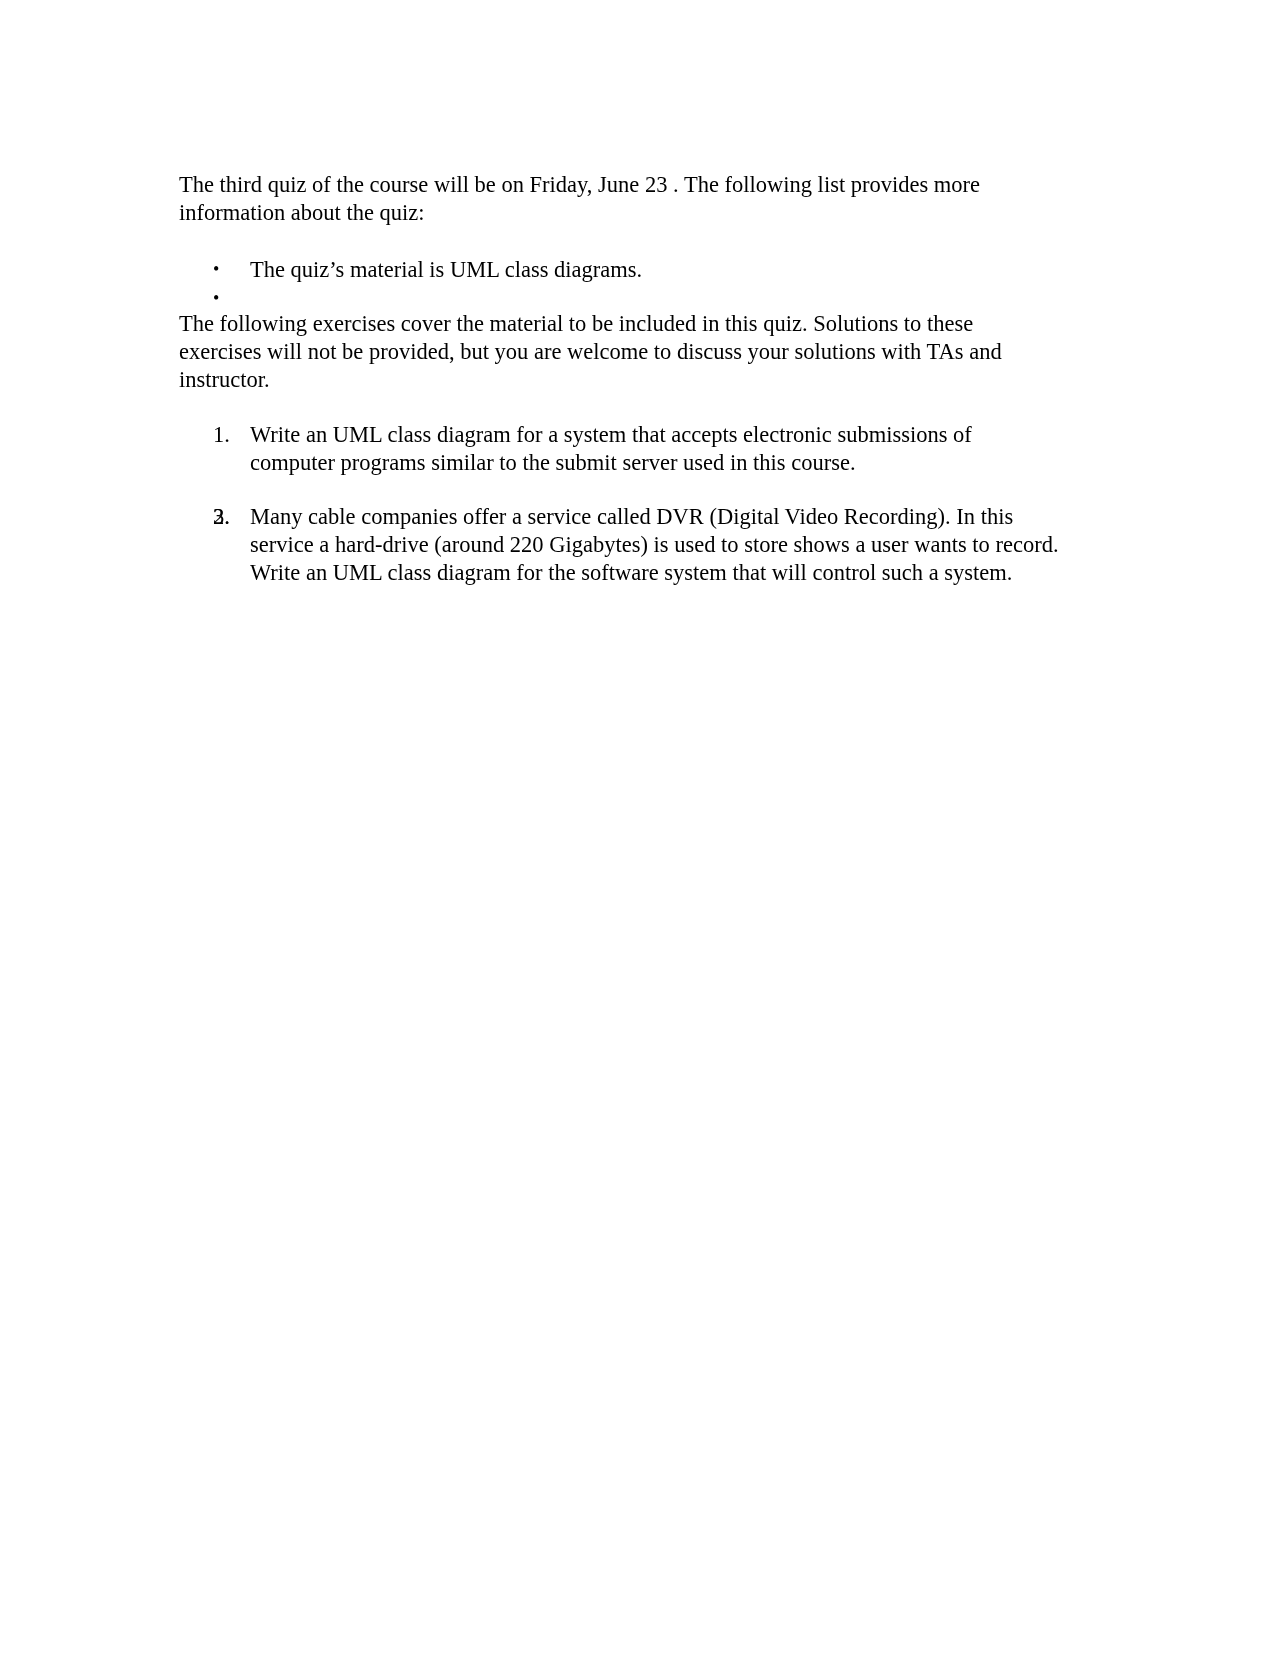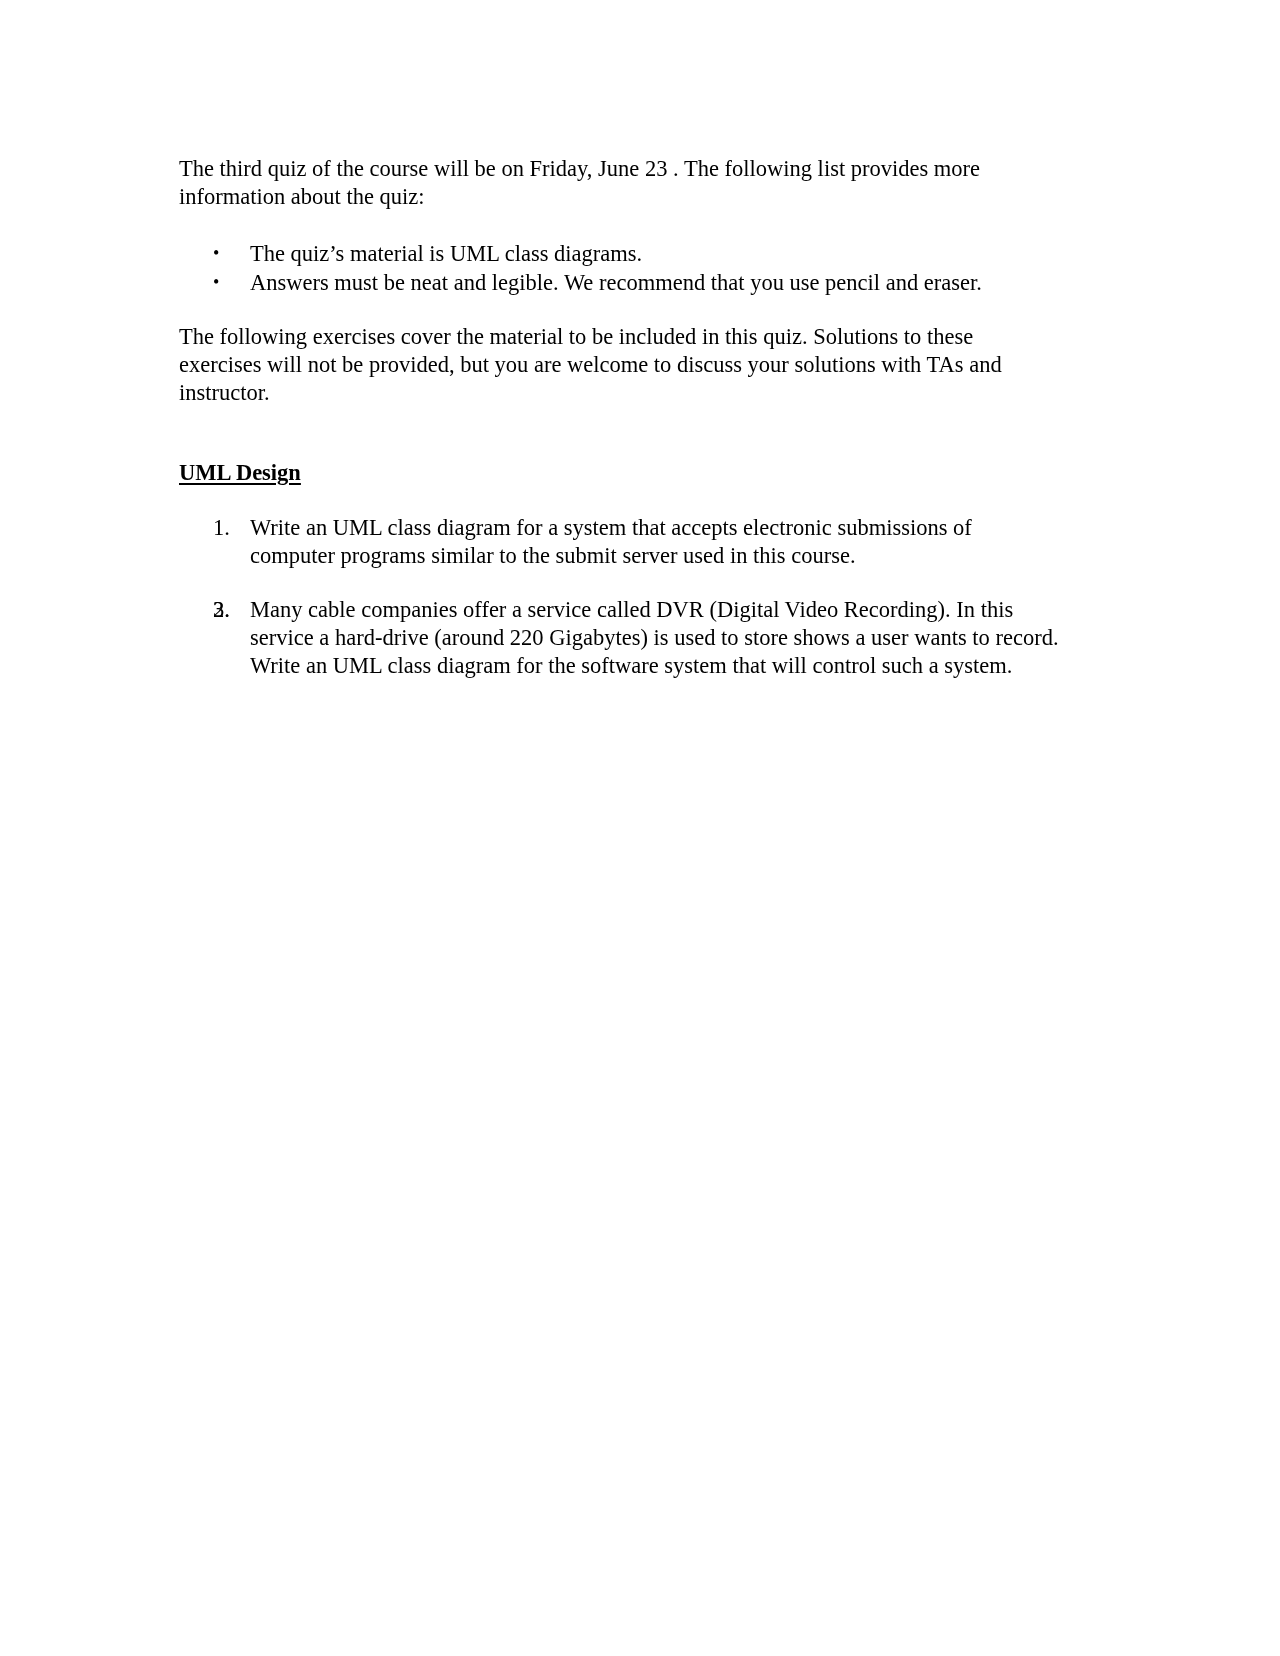--- a/index.html
+++ b/index.html
@@ -29,21 +29,21 @@
       text-underline-offset: 3px;
       text-decoration-thickness: 2px;
       margin: 0;
       font-size: 22.5px;
       line-height: 28px;
     }
     p {
       margin: 0;
     }
     .intro {
-      margin-top: 13px;
+      margin-top: 29px;
     }
     ul.bullets {
       list-style: none;
       margin: 28px 0 0 0;
       padding: 0;
     }
     ul.bullets li {
       position: relative;
       padding-left: 71px;
       line-height: 29px;
@@ -84,27 +84,25 @@
 
   <p class="intro">The third quiz of the course will be on Friday, June 23 . The following list provides more information about the quiz:</p>
 
   <ul class="bullets">
     <li>
       <span class="bullet">•</span>
       <span>The quiz’s material is UML class diagrams.</span>
     </li>
     <li>
       <span class="bullet">•</span>
-      <span>Answers must be neat and legible.  We recommend that you use pencil and eraser.</span>
     </li>
   </ul>
 
   <p class="exercises-note">The following exercises cover the material to be included in this quiz. Solutions to these exercises will not be provided, but you are welcome to discuss your solutions with TAs and instructor.</p>
 
-  <h2 class="heading section-heading">UML Design</h2>
 
   <ol class="problems">
     <li>
       <span class="num">1.</span>
       <span>Write an UML class diagram for a system that accepts electronic submissions of computer programs similar to the submit server used in this course.</span>
     </li>
     <li>
       <span class="num">2.</span>
     </li>
     <li>

